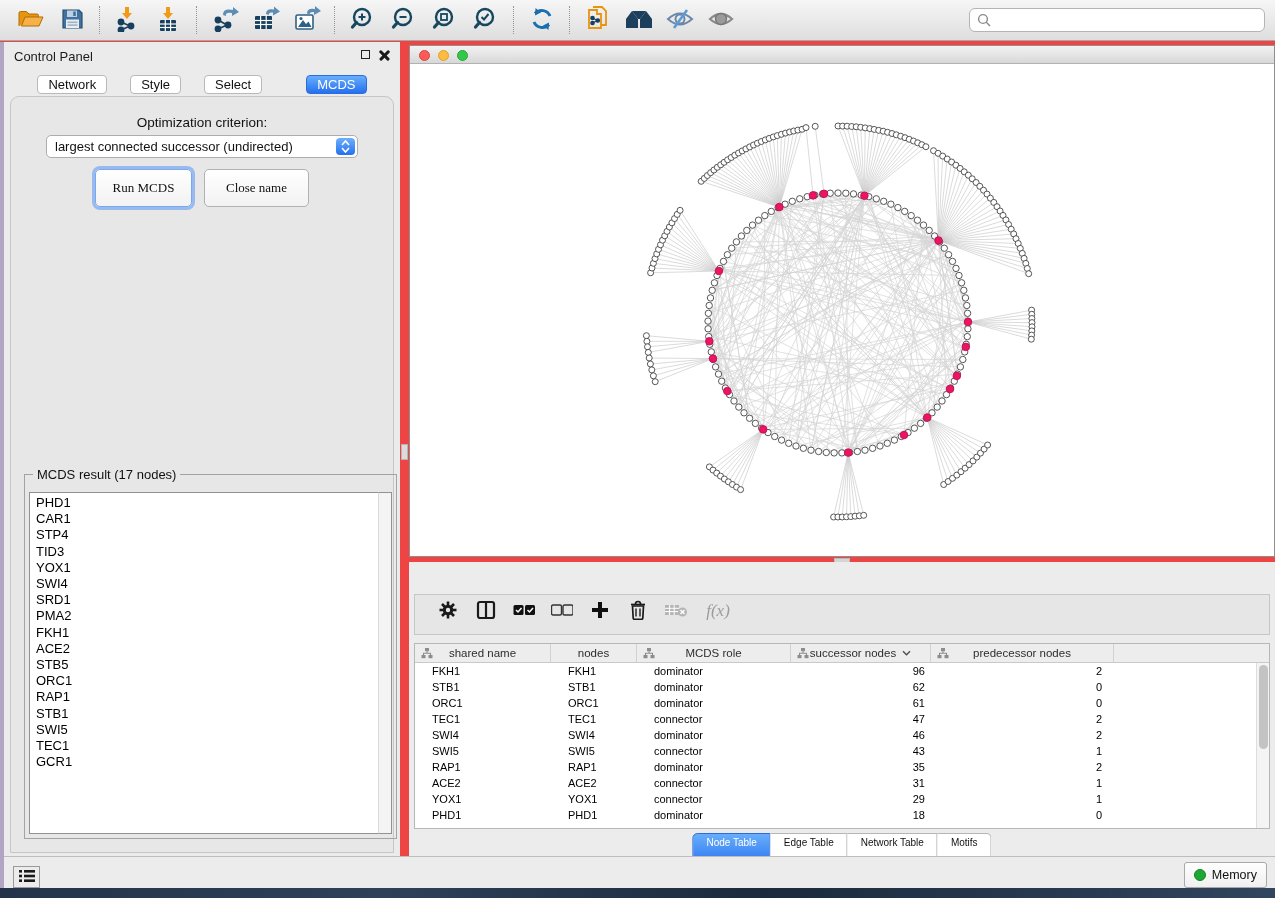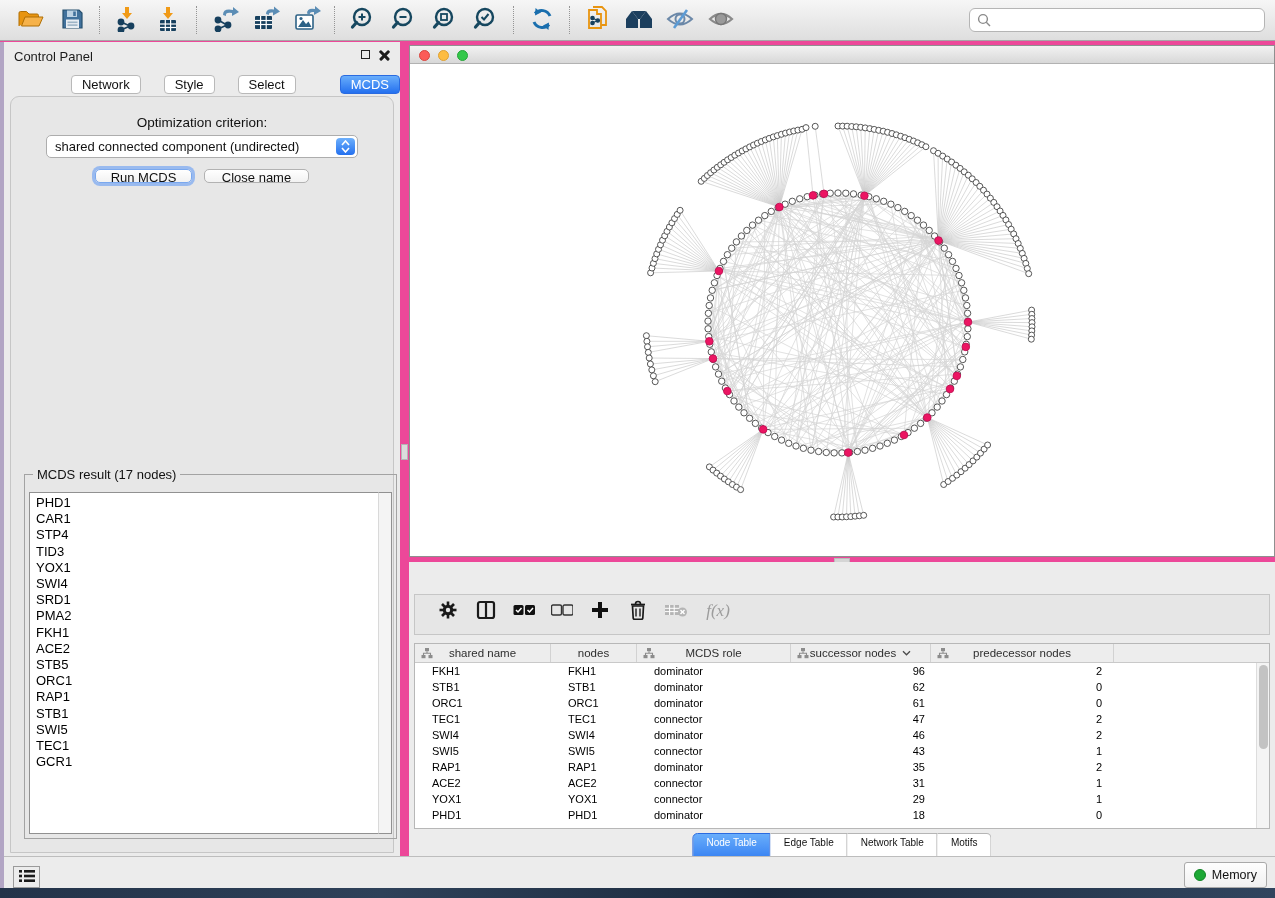--- a/index.html
+++ b/index.html
@@ -2,21 +2,21 @@
 <html><head>
 <meta charset="utf-8">
 <style>
   * { margin:0; padding:0; box-sizing:border-box; }
   html,body { width:1275px; height:898px; }
   body { font-family:"Liberation Sans", sans-serif; background:#1d2940; overflow:hidden; position:relative; }
   .desktop-strip { position:absolute; left:0; bottom:0; width:100%; height:10px;
     background:linear-gradient(90deg,#233349,#2e4159 30%,#1b2a3e 60%,#31455e); }
   .purple-strip { position:absolute; left:0; top:42px; width:4px; bottom:6px; background:#b2a5c4; }
 
-  .app { position:absolute; left:0; top:0; width:1275px; height:892px; background:#ec4899; }
+  .app { position:absolute; left:0; top:0; width:1275px; height:892px; background:#ef4444; }
 
   
   .toolbar { position:absolute; left:0; top:0; width:100%; height:41px;
     background:linear-gradient(#f6f6f6,#dedede); border-bottom:1px solid #a6a6a6;
     display:flex; align-items:center; padding:0 10px; }
   .tbtn { width:41px; height:34px; border:none; background:transparent; display:flex; align-items:center; justify-content:center; }
   .tsep { width:1px; height:28px; border-left:1px dotted #959595; margin:0 7px; }
   .search-box { margin-left:auto; width:296px; height:24px; background:#fff; border:1px solid #b5b5b5;
     border-radius:6px; display:flex; align-items:center; padding:0 7px; }
   .search-box svg { flex:0 0 auto; }
@@ -26,35 +26,35 @@
   .control-panel { position:absolute; left:4px; top:42px; width:396px; height:814px; background:#ebebeb; }
   .panel-head { position:relative; height:26px; }
   .panel-title { position:absolute; left:10px; top:7px; font-size:13px; color:#1c1c1c; }
   .panel-ctl { position:absolute; top:7px; display:flex; gap:9px; }
   .control-panel .panel-ctl { right:10px; }
   .float-box { width:9px; height:9px; border:1.5px solid #222; margin-top:1px; }
   .close-x { position:relative; width:11px; height:11px; }
   .close-x::before,.close-x::after { content:""; position:absolute; left:-1px; top:4.5px; width:13px; height:2.6px; background:#1a1a1a; border-radius:1px; }
   .close-x::before { transform:rotate(45deg); } .close-x::after { transform:rotate(-45deg); }
 
-  .cp-tabs { position:absolute; left:0; top:33px; width:100%; display:flex; justify-content:flex-end; gap:23px; z-index:2; }
+  .cp-tabs { position:absolute; left:0; top:33px; width:100%; display:flex; justify-content:center; gap:23px; z-index:2; }
   .cp-tab { font-size:13px; color:#111; background:#fff; border:1px solid #b9b9b9; border-radius:4px;
     padding:2px 10px 3px; height:19px; line-height:13px; }
   .cp-tab.sel { background:linear-gradient(#69aefb,#2470ef); border-color:#2a6be0; color:#fff;margin-left:21px; }
 
   .cp-inner { position:absolute; left:6px; top:54px; width:384px; bottom:3px;
     background:#e7e7e7; border:1px solid #c6c6c6; border-radius:9px 9px 0 0; }
   .opt-label { position:absolute; left:0; top:18px; width:100%; text-align:center; font-size:13.5px; color:#111; }
   .select { position:absolute; left:35px; top:38px; width:312px; height:23px; background:#fff;
     border:1px solid #adadad; border-radius:5px; display:flex; align-items:center; padding-left:8px; }
   .select .val { font-size:13px; color:#111; }
   .stepper { position:absolute; right:2px; top:2px; width:19px; height:17px; border-radius:4px;
     background:linear-gradient(#6db0fc,#2470ef); display:flex; flex-direction:column; align-items:center; justify-content:center; gap:1px; }
-  .btn { position:absolute; top:72px; height:14px; background:linear-gradient(#ffffff,#f2f2f2);
-    border:1px solid #b2b2b2; border-radius:5px; font-size:13px; color:#111; font-family:Liberation Sans, sans-serif; }
+  .btn { position:absolute; top:72px; height:38px; background:linear-gradient(#ffffff,#f2f2f2);
+    border:1px solid #b2b2b2; border-radius:5px; font-size:13px; color:#111; font-family:Liberation Serif, serif; }
   .btn.run { left:84px; width:97px; box-shadow:0 0 0 3px rgba(90,150,246,.55); border-color:#7aa8ee; }
   .btn.closep { left:193px; width:105px; }
 
   .result-box { position:absolute; left:20px; top:425px; width:373px; height:372px;
     border:1px solid #a3a3a3; background:transparent; }
   .result-box legend { margin-left:8px; padding:0 4px; font-size:13px; color:#111; }
   .result-list { position:absolute; left:4px; right:18px; top:10px; bottom:4px; background:#fff;
     border:1px solid #919191; border-right:none; overflow:hidden; padding:2px 0 0 6px; }
   .result-item { font-size:13px; line-height:16.2px; color:#000; }
   .result-scroll { position:absolute; right:4px; top:10px; bottom:4px; width:14px; background:#f4f4f4; border:1px solid #919191; border-left:1px solid #d9d9d9; }
@@ -311,21 +311,21 @@
     </div>
     <div class="cp-tabs" id="cpTabs">
         <span class="cp-tab">Network</span>
         <span class="cp-tab">Style</span>
         <span class="cp-tab">Select</span>
         <span class="cp-tab sel">MCDS</span>
       </div>
     <div class="cp-inner">
       <div class="opt-label">Optimization criterion:</div>
       <div class="select">
-        <span class="val">shared connected component (undirected)</span>
+        <span class="val">largest connected successor (undirected)</span>
         <span class="stepper">
           <svg width="9" height="6" viewBox="0 0 9 6">
               <polyline points="1,5 4.5,1 8,5" fill="none" stroke="#fff" stroke-width="1.6"></polyline>
             </svg>
           <svg width="9" height="6" viewBox="0 0 9 6">
               <polyline points="1,1 4.5,5 8,1" fill="none" stroke="#fff" stroke-width="1.6"></polyline>
             </svg>
         </span>
       </div>
       <button class="btn run">Run MCDS</button>

